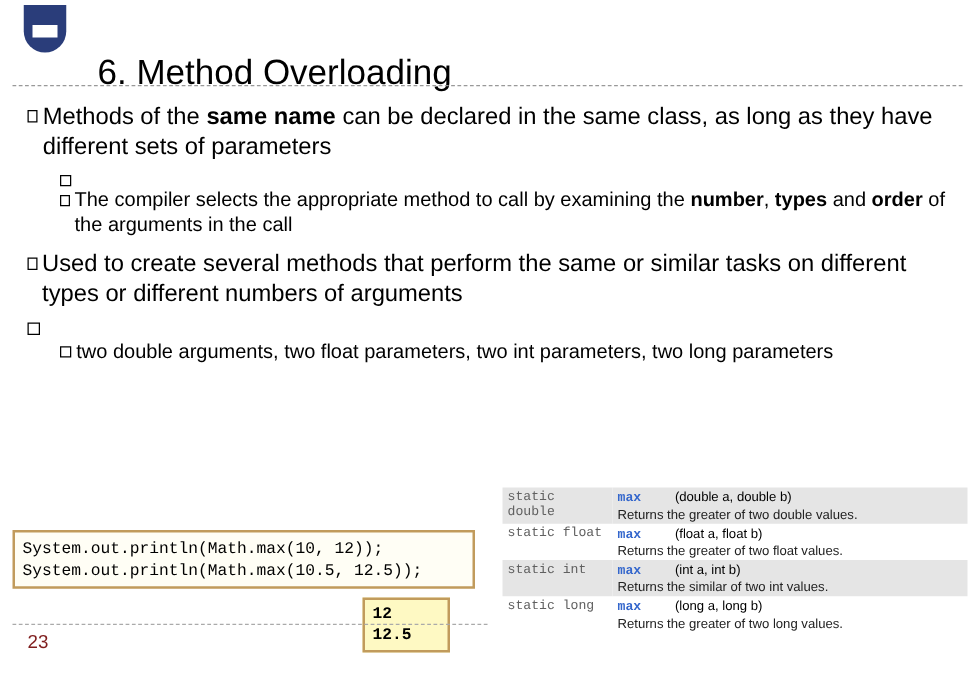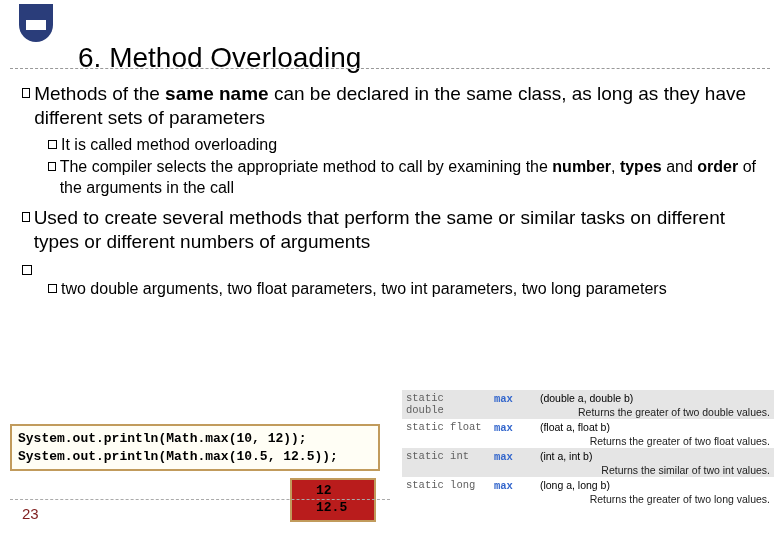--- a/index.html
+++ b/index.html
@@ -83,51 +83,51 @@
   .code-box {
     position: absolute;
     left: 10px;
     top: 424px;
     width: 370px;
     border: 2px solid #c19b5c;
     background: #fffef5;
     padding: 4px 6px;
     font-family: "Courier New", monospace;
     font-size: 13px;
-    font-weight: bold;
+    font-weight: normal;
     line-height: 1.35;
   }
   .output-box {
     position: absolute;
     left: 290px;
     top: 478px;
-    width: 86px;
+    width: 70px;
     border: 2px solid #c19b5c;
-    background: #b91c1c;
-    padding: 3px 24px;
+    background: #fef9c3;
+    padding: 3px 6px;
     font-family: "Courier New", monospace;
     font-size: 13px;
     font-weight: bold;
     line-height: 1.3;
   }
   .api-table {
     position: absolute;
     right: 6px;
     top: 390px;
     width: 372px;
     font-size: 10.5px;
     border-collapse: collapse;
     background: #fff;
   }
   .api-table tr.alt { background: #e5e5e5; }
   .api-table td { padding: 2px 4px 1px 4px; vertical-align: top; }
   .api-table .mod { color: #606060; font-family: "Courier New", monospace; width: 88px; }
   .api-table .sig .method { color: #3366cc; font-weight: bold; font-family: "Courier New", monospace; }
   .api-table .sig .params { font-family: Liberation Sans, sans-serif; margin-left: 27px; }
-  .api-table .desc { color: #222; display: block; font-family: Arial, sans-serif; padding-top: 1px; text-align: right; }
+  .api-table .desc { color: #222; display: block; font-family: Arial, sans-serif; padding-top: 1px; }
   .divider2 {
     position: absolute;
     bottom: 40px;
     left: 10px;
     right: 390px;
     border-top: 1px dashed #aaa;
   }
   .page-num {
     position: absolute;
     bottom: 18px;
@@ -153,21 +153,20 @@
   <div class="bullet">
     <span class="square"></span>
     <span>
       <span>Methods of the </span><b>same name</b><span> can be declared in the same class, as long as they have different sets of parameters</span>
     </span>
   </div>
 
   <div class="sub-bullets">
     <div class="bullet">
       <span class="square"></span>
-      <span>It is called method overloading</span>
     </div>
     <div class="bullet">
       <span class="square"></span>
       <span>
         <span>The compiler selects the appropriate method to call by examining the </span><b>number</b><span>, </span><b>types</b><span> and </span><b>order</b><span> of the arguments in the call</span>
       </span>
     </div>
   </div>
 
   <div class="bullet">

